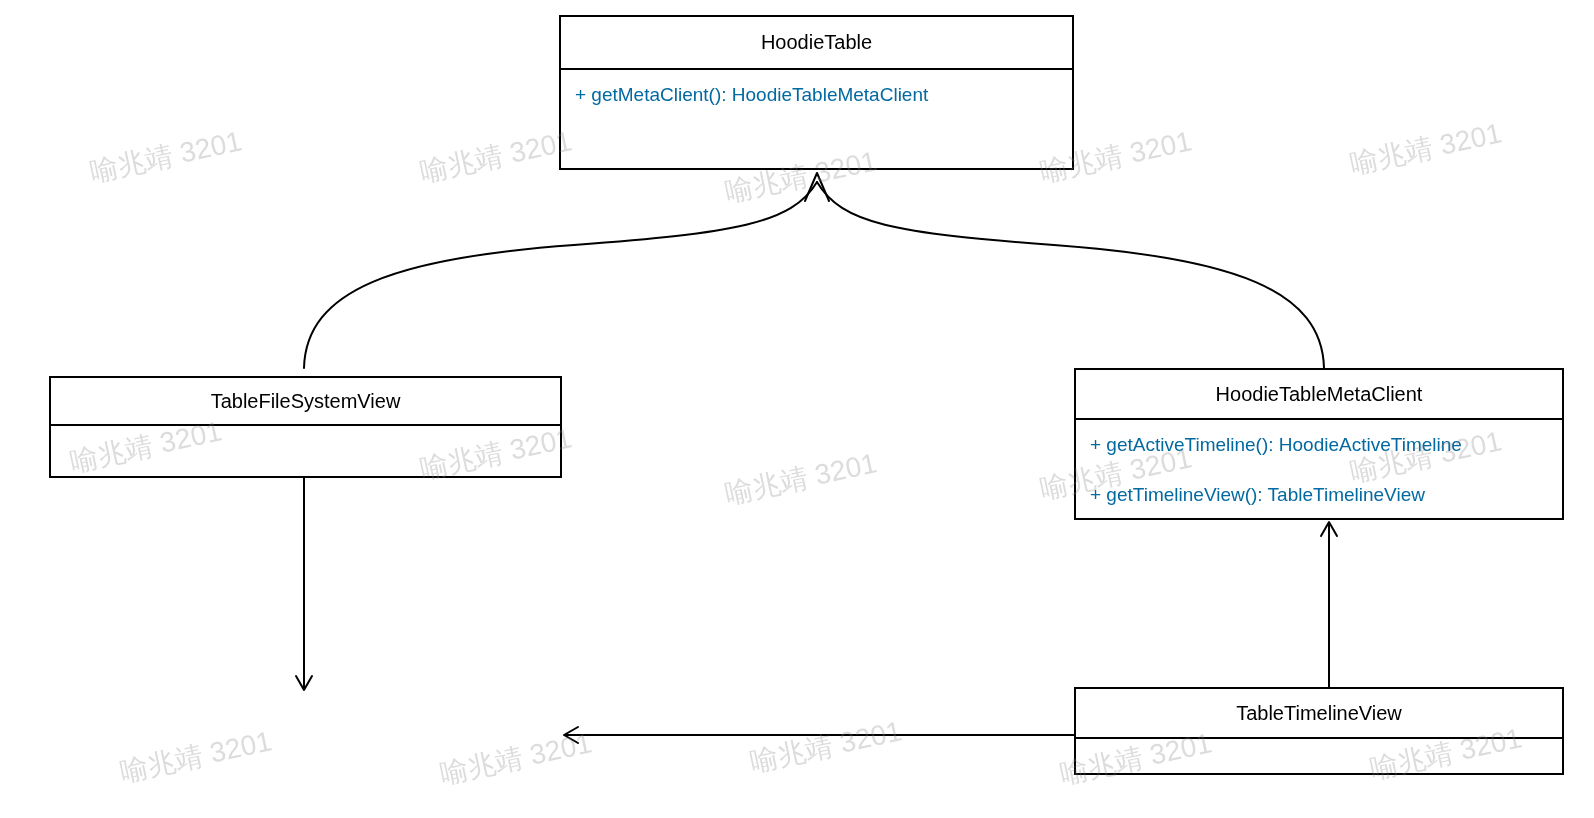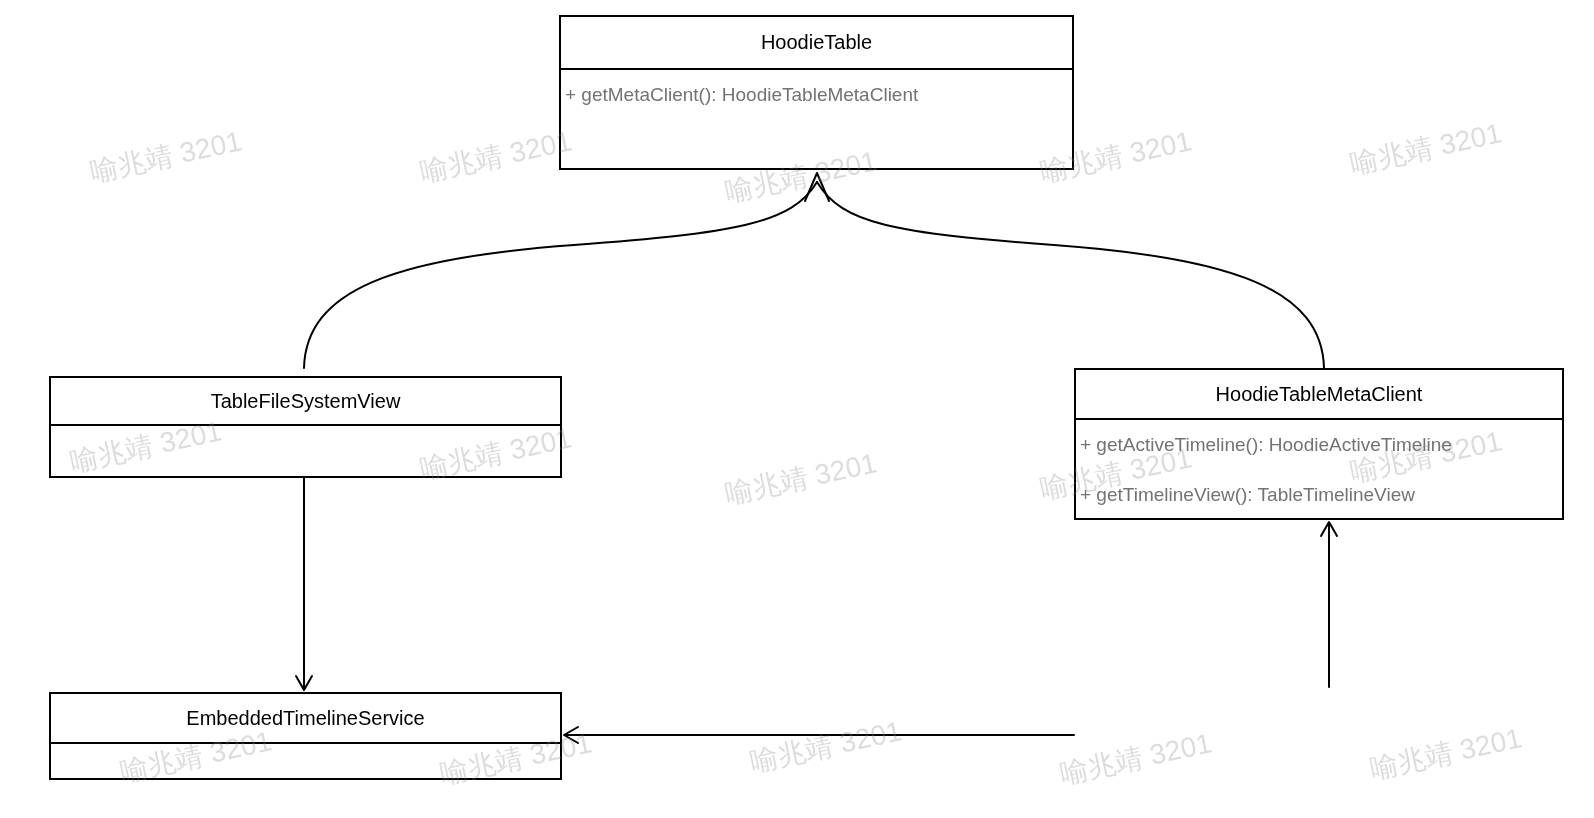--- a/index.html
+++ b/index.html
@@ -35,23 +35,23 @@
     justify-content: center;
     border-bottom: 2px solid #000000;
     font-size: 20px;
     color: #000000;
     box-sizing: border-box;
   }
   .uml-method {
     display: flex;
     align-items: center;
     height: 50px;
-    padding-left: 4px;
+    padding-left: 14px;
     font-size: 19px;
-    color: #737373;
+    color: #0369a1;
     white-space: nowrap;
   }
   .watermark-layer {
     position: absolute;
     left: 0;
     top: 0;
     width: 100%;
     height: 100%;
     z-index: 5;
     pointer-events: none;
@@ -96,25 +96,25 @@
   </div>
 
   <div class="uml-class" style="left:1040px;top:368px;width:490px;height:152px">
     <div class="uml-title" style="height:50px">HoodieTableMetaClient</div>
     <div class="uml-body">
       <div class="uml-method">+ getActiveTimeline(): HoodieActiveTimeline</div>
       <div class="uml-method">+ getTimelineView(): TableTimelineView</div>
     </div>
   </div>
 
-  <div class="uml-class" style="left:15px;top:692px;width:513px;height:88px">
-    <div class="uml-title" style="height:50px">EmbeddedTimelineService</div>
+
+  <div class="uml-class" style="left:1040px;top:687px;width:490px;height:88px">
+    <div class="uml-title" style="height:50px">TableTimelineView</div>
     <div class="uml-body"></div>
   </div>
-
 
   <div class="watermark-layer">
     <span class="wm" style="left:55px;top:138px">喻兆靖 3201</span>
     <span class="wm" style="left:385px;top:138px">喻兆靖 3201</span>
     <span class="wm" style="left:690px;top:158px">喻兆靖 3201</span>
     <span class="wm" style="left:1005px;top:138px">喻兆靖 3201</span>
     <span class="wm" style="left:1315px;top:130px">喻兆靖 3201</span>
     <span class="wm" style="left:35px;top:428px">喻兆靖 3201</span>
     <span class="wm" style="left:385px;top:435px">喻兆靖 3201</span>
     <span class="wm" style="left:690px;top:460px">喻兆靖 3201</span>

